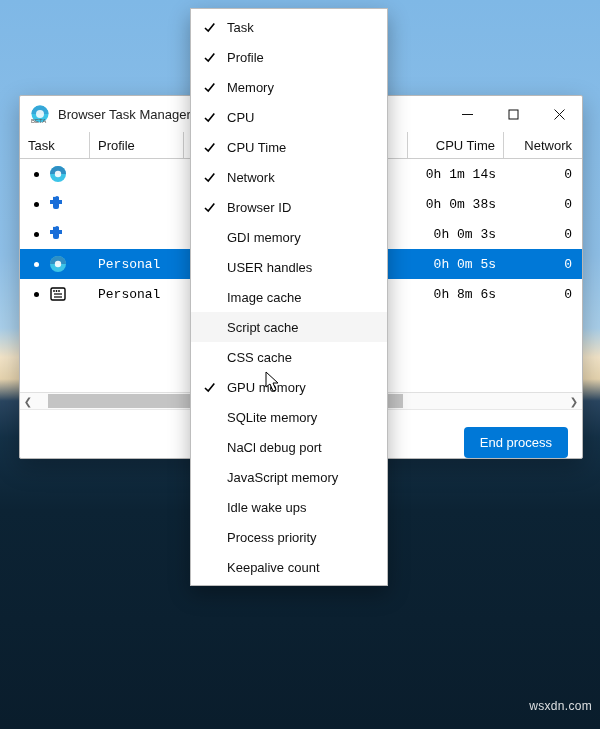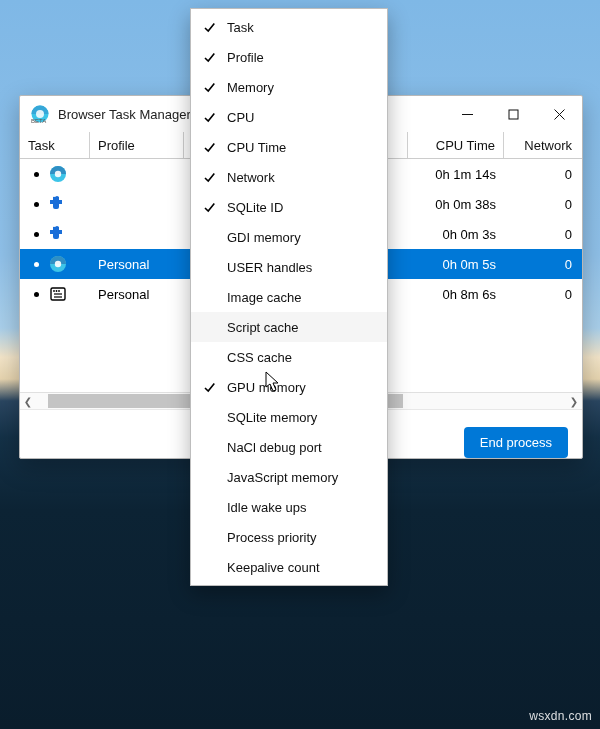--- a/index.html
+++ b/index.html
@@ -84,20 +84,21 @@
     background: #0078d7;
     color: #fff;
   }
   .row .cell {
     box-sizing: border-box;
     padding: 0 8px;
     display: flex;
     align-items: center;
     overflow: hidden;
     white-space: nowrap;
+    font-family: Liberation Mono, monospace;
   }
   .cell.right { justify-content: flex-end; }
 
   .process-icon {
     width: 18px; height: 18px;
     display: inline-flex;
     align-items: center; justify-content: center;
   }
   .process-icon svg { width: 18px; height: 18px; }
   .bullet {
@@ -177,21 +178,21 @@
   }
   .menu-check svg { width: 13px; height: 13px; }
   .cursor {
     position: absolute;
     width: 16px; height: 22px;
     pointer-events: none;
   }
   .watermark {
     position: absolute;
     right: 8px;
-    bottom: 6px;
+    bottom: 16px;
     font-size: 12px;
     color: rgba(255,255,255,0.85);
     letter-spacing: 0.3px;
   }
 </style>
 </head>
 <body>
 
 <div class="desktop">
 
@@ -384,21 +385,21 @@
           </svg>
         </span>
         <span>Network</span>
       </div>
       <div class="menu-item">
         <span class="menu-check">
           <svg viewBox="0 0 13 13">
             <path d="M2 7 L5.2 10 L11.3 2.5" fill="none" stroke="#000" stroke-width="1.6"></path>
           </svg>
         </span>
-        <span>SQLite ID</span>
+        <span>Browser ID</span>
       </div>
       <div class="menu-item">
         <span class="menu-check"></span>
         <span>GDI memory</span>
       </div>
       <div class="menu-item">
         <span class="menu-check"></span>
         <span>USER handles</span>
       </div>
       <div class="menu-item">

